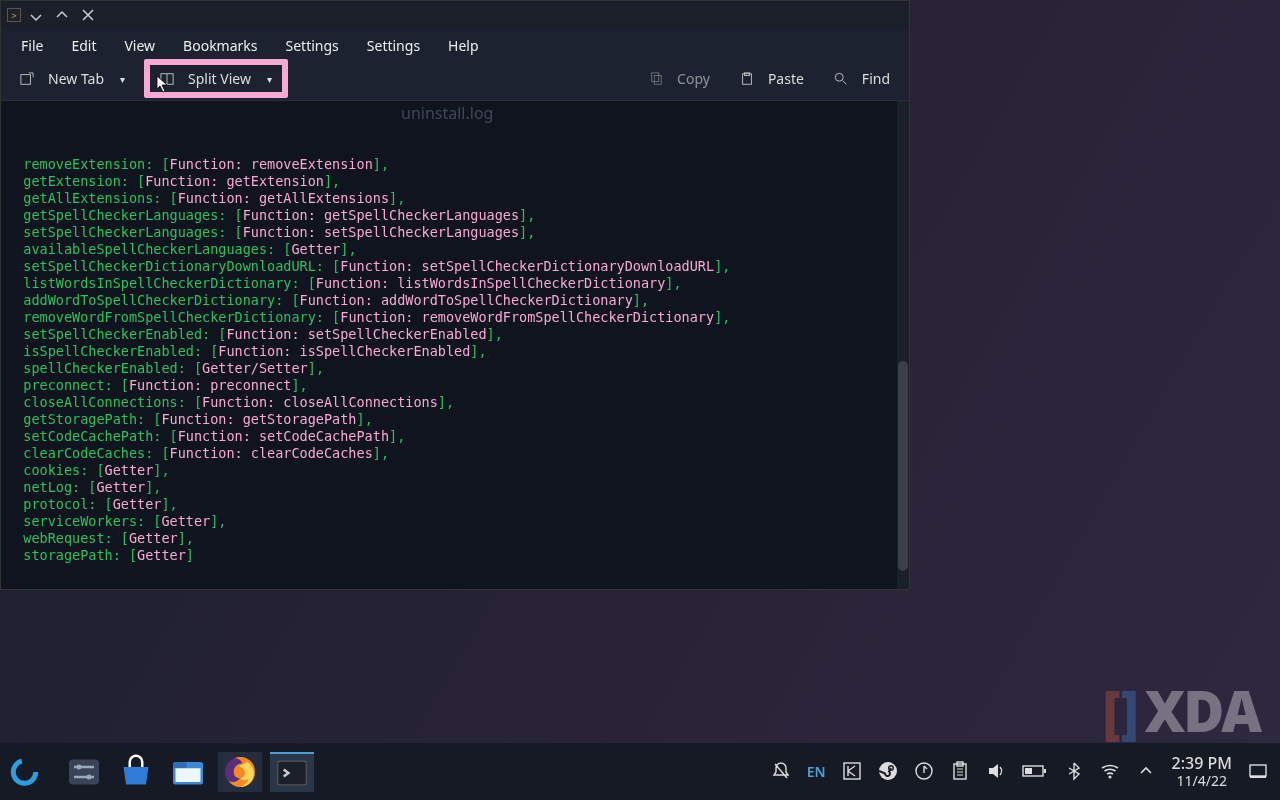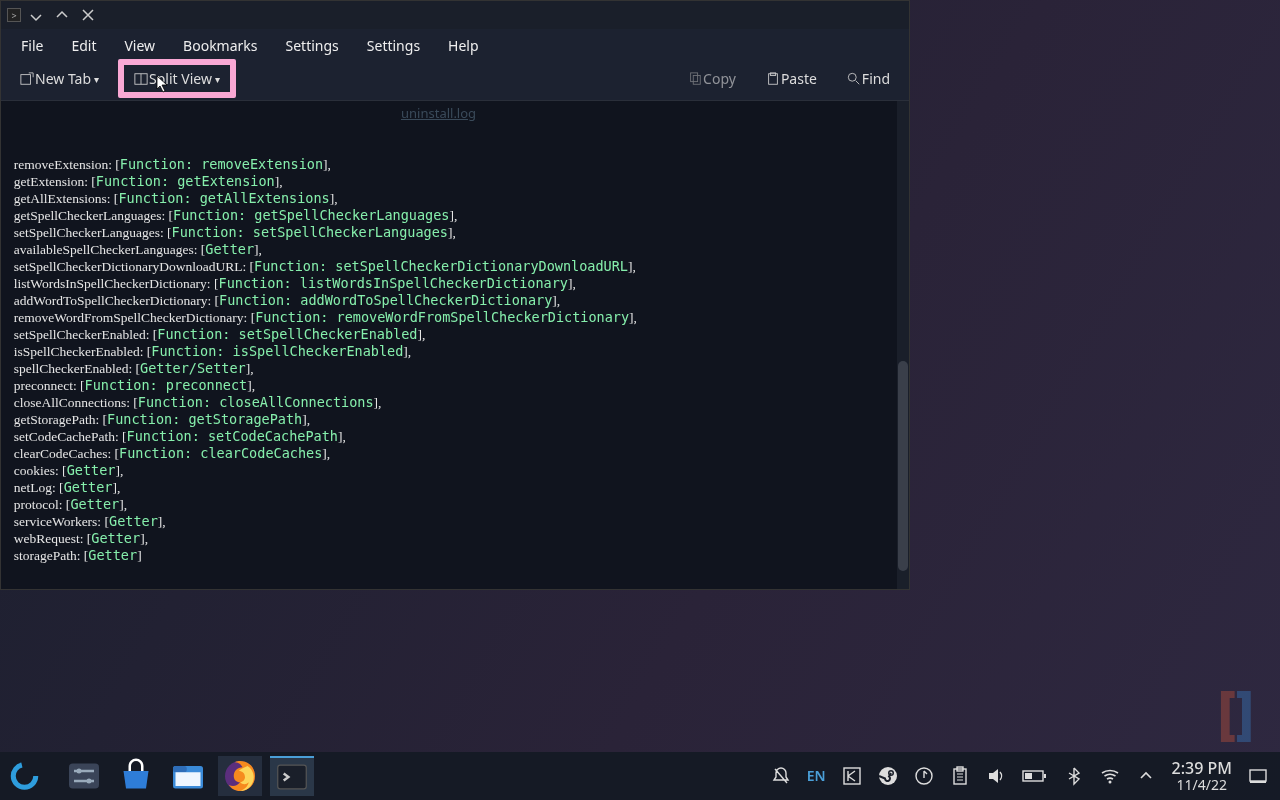--- a/index.html
+++ b/index.html
@@ -47,21 +47,21 @@
   height: 40px;
   background: #1c2230;
   display: flex;
   align-items: center;
   padding: 2px 8px 6px 8px;
   gap: 8px;
   font-size: 14px;
   border-bottom: 1px solid #2a2f3a;
 }
 .tool-btn {
-  display: flex; align-items: center; gap: 1px;
+  display: flex; align-items: center; gap: 14px;
   padding: 4px 10px;
   border: 1px solid transparent;
   color: #ddd;
   cursor: pointer;
 }
 .tool-btn.outlined { border: 6px solid #f9a8d4; border-radius: 2px; }
 .tool-btn .ico { width: 14px; height: 14px; display:inline-flex; align-items:center; justify-content:center; font-size:13px;}
 .tool-btn .chev { font-size:10px; margin-left:2px;}
 .tool-spacer { flex: 1; }
 .terminal {
@@ -69,30 +69,29 @@
   background: #10141e;
   font-family: "DejaVu Sans Mono", Consolas, monospace;
   font-size: 13.5px;
   line-height: 17px;
   padding: 4px 6px;
   color: #bdbab0;
   white-space: pre;
   overflow: hidden;
   position: relative;
 }
-.terminal .bw { color: #e5e5e5; font-family: Liberation Serif, serif; }
-.terminal .hl { color: #86efac; }
+.terminal .bw { color: #22c55e; }
+.terminal .hl { color: #f9a8d4; }
 .ghost-text {
   position: absolute;
   left: 400px;
   top: 4px;
   color: #3a4a5a;
   font-family: "Noto Sans", Arial, sans-serif;
-  font-size: 13px;
-  text-decoration: underline;
+  font-size: 16px;
 }
 .scrollbar {
   position: absolute; right: 0; top: 0; bottom: 0; width: 12px;
   background: #1a1f2a;
 }
 .scroll-thumb {
   position: absolute; right: 1px; width: 10px;
   background: #3a3f4a; border-radius: 5px;
 }
 .watermark {
@@ -101,21 +100,21 @@
   font-size: 56px; font-weight: 900;
   color: #fff; opacity: 0.35;
   letter-spacing: -2px;
   display:flex; align-items:center;
 }
 .watermark .logo-bracket-l { color:#d85a3a; font-weight:900; margin-right:2px; }
 .watermark .logo-bracket-r { color:#3a8ad8; font-weight:900; margin-right:8px; }
 .taskbar {
   position: absolute;
   left:0; right:0; bottom:0;
-  height: 48px;
+  height: 57px;
   background: rgba(20,25,36,0.94);
   display:flex; align-items:center;
   padding: 0 6px;
 }
 .task-icon {
   width: 44px; height: 40px;
   display:flex; align-items:center; justify-content:center;
   margin: 0 4px;
   font-size: 22px;
   position: relative;
@@ -227,20 +226,21 @@
     
     <div class="scrollbar">
       <div class="scroll-thumb" style="top:260px; height:210px;"></div>
     </div>
   </div>
 </div>
 
 <div class="watermark">
   <span class="logo-bracket-l">[</span>
     <span class="logo-bracket-r">]</span>
+    <span>XDA</span>
 </div>
 
 <div class="mouse-cursor">
 <svg viewBox="0 0 14 18">
       <path d="M1 1l0 13 3-3 3 6 2-1-3-6 5 0z" fill="#fff" stroke="#000" stroke-width="0.8"></path>
     </svg>
 </div>
 
 <div class="taskbar">
   <div class="task-icon">

